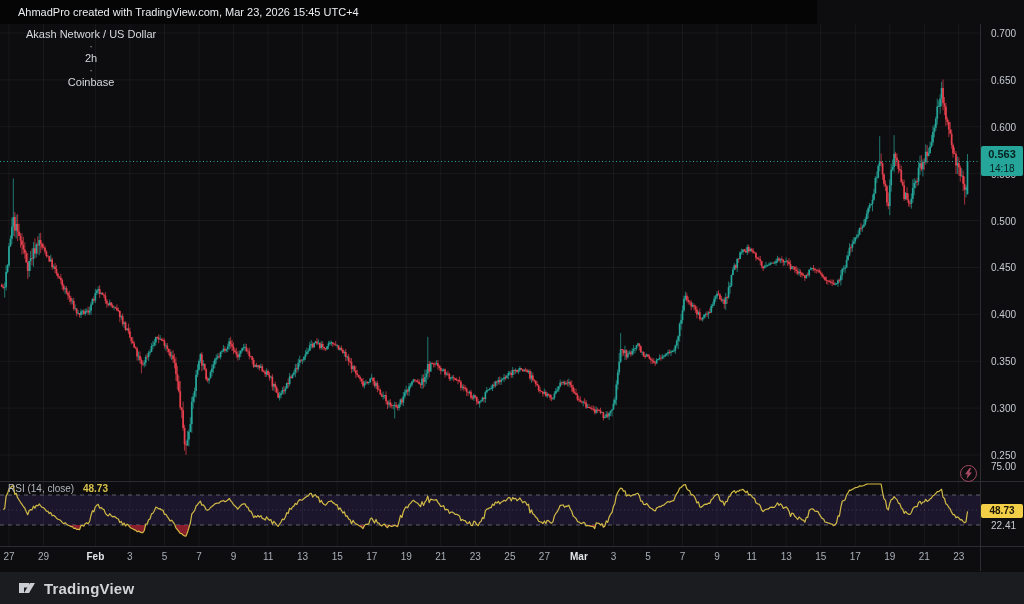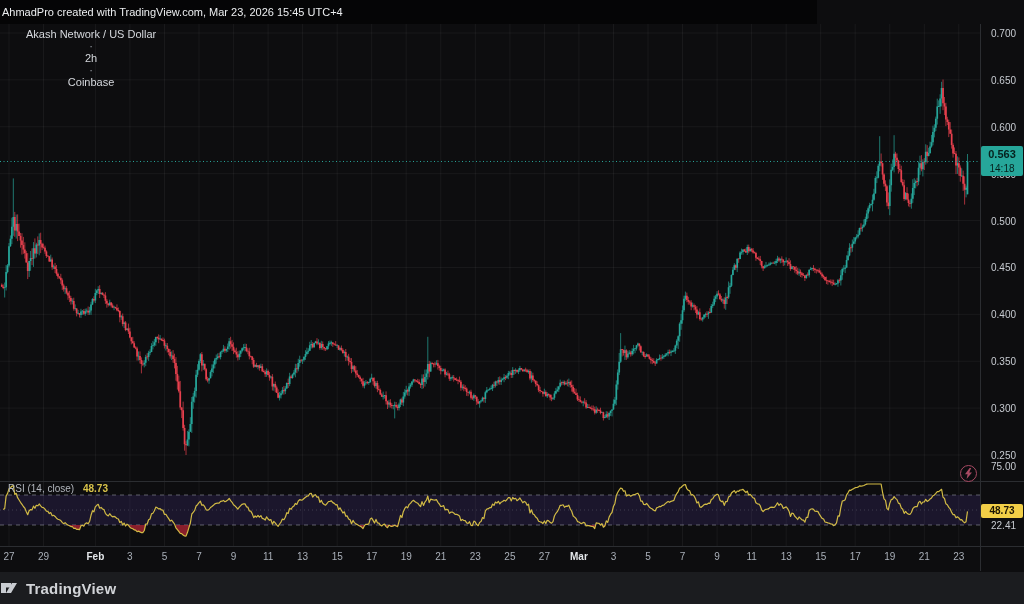--- a/index.html
+++ b/index.html
@@ -1,21 +1,21 @@
 <!DOCTYPE html>
 <html><head>
 <meta charset="utf-8">
 <style>
   html,body{margin:0;padding:0;background:#000;}
   #root{position:relative;width:1024px;height:604px;overflow:hidden;
         background:#0d0d0f;font-family:"Liberation Sans",sans-serif;
         -webkit-font-smoothing:antialiased;}
   .abs{position:absolute;}
   #attribution-bar{left:0;top:0;width:817px;height:24px;background:#050506;
-        color:#eceef0;font-size:11px;line-height:24px;padding-left:2px;
+        color:#eceef0;font-size:11px;line-height:24px;padding-left:18px;
         box-sizing:border-box;z-index:4;}
   #chart-svg{left:0;top:0;z-index:1;}
   #legend{left:26px;top:28px;z-index:3;font-size:11px;color:#d5d8dd;
         white-space:nowrap;display:flex;align-items:center;flex-direction:column;}
   #legend .sep{color:#9aa0a8;margin:0 5px;}
   #legend .ohlc{margin-left:12px;}
   #legend .ohlc .pair{margin-right:7px;}
   #legend .ohlc .lbl{color:#b7bbc2;}
   #legend .ohlc .val{color:#2bb3a2;}
   #legend .chg{color:#2bb3a2;margin-left:2px;}
@@ -32,21 +32,21 @@
   #price-badge .p{font-size:11px;font-weight:700;line-height:16px;}
   #price-badge .cd{font-size:10px;line-height:13px;}
   #rsi-badge{left:981px;width:42px;height:14px;border-radius:2px;
         background:#f2cf47;z-index:5;text-align:center;color:#1c1604;
         font-size:10px;font-weight:700;line-height:14px;}
   #lightning-button{left:960px;top:465px;width:17px;height:17px;z-index:4;
         border:1.3px solid #a84a63;border-radius:50%;background:rgba(13,13,15,.85);
         display:flex;align-items:center;justify-content:center;cursor:pointer;
         box-sizing:border-box;}
   #footer-bar{left:0;top:572px;width:1024px;height:32px;background:#1b1c1f;
-        z-index:4;display:flex;align-items:center;
+        z-index:4;display:flex;align-items:center;padding-left:18px;
         box-sizing:border-box;}
   #footer-brand{color:#d2d4d8;font-size:15px;font-weight:700;margin-left:8px;
         letter-spacing:.2px;}
 </style>
 </head>
 <body>
 
 <div id="root">
 
   <div id="attribution-bar" class="abs">

